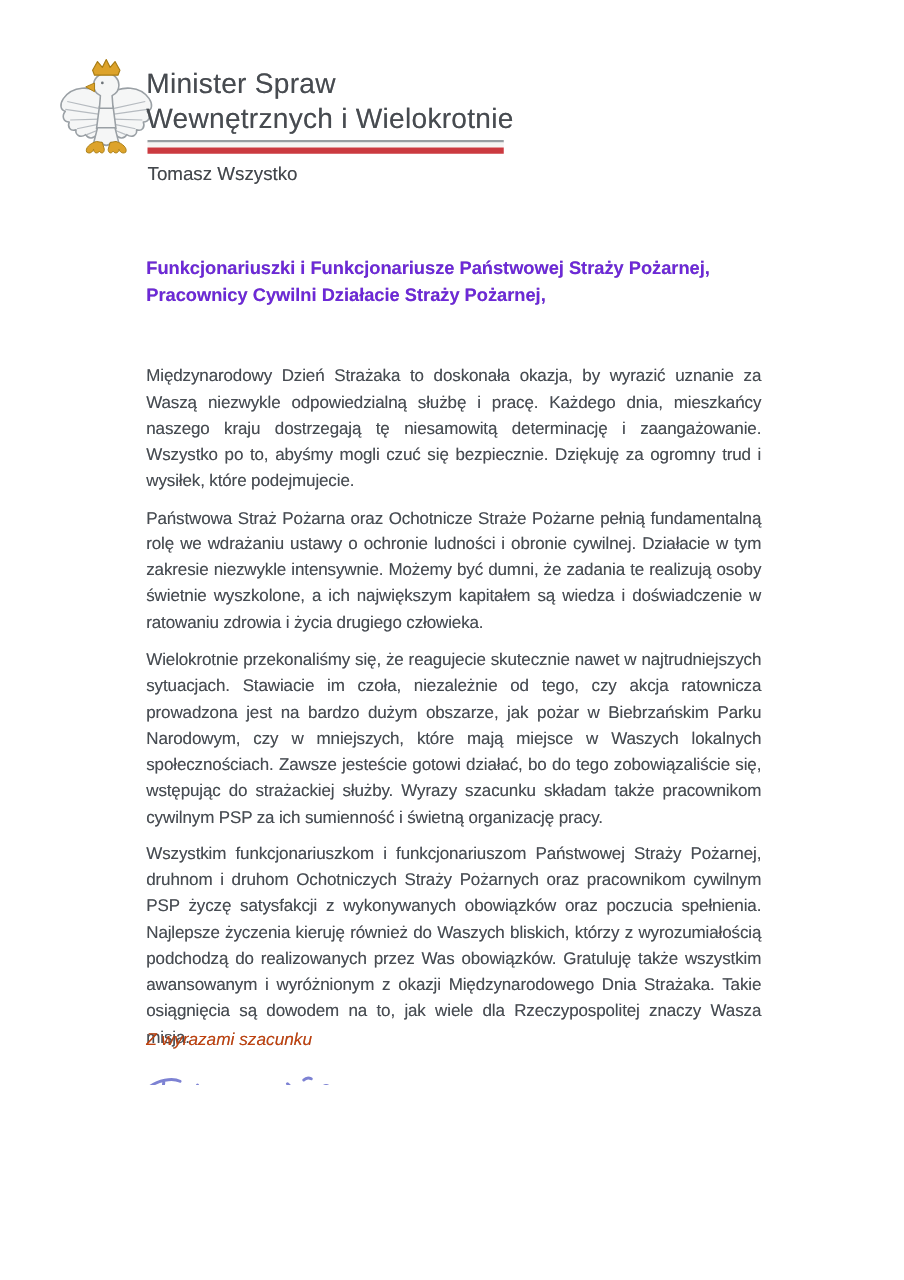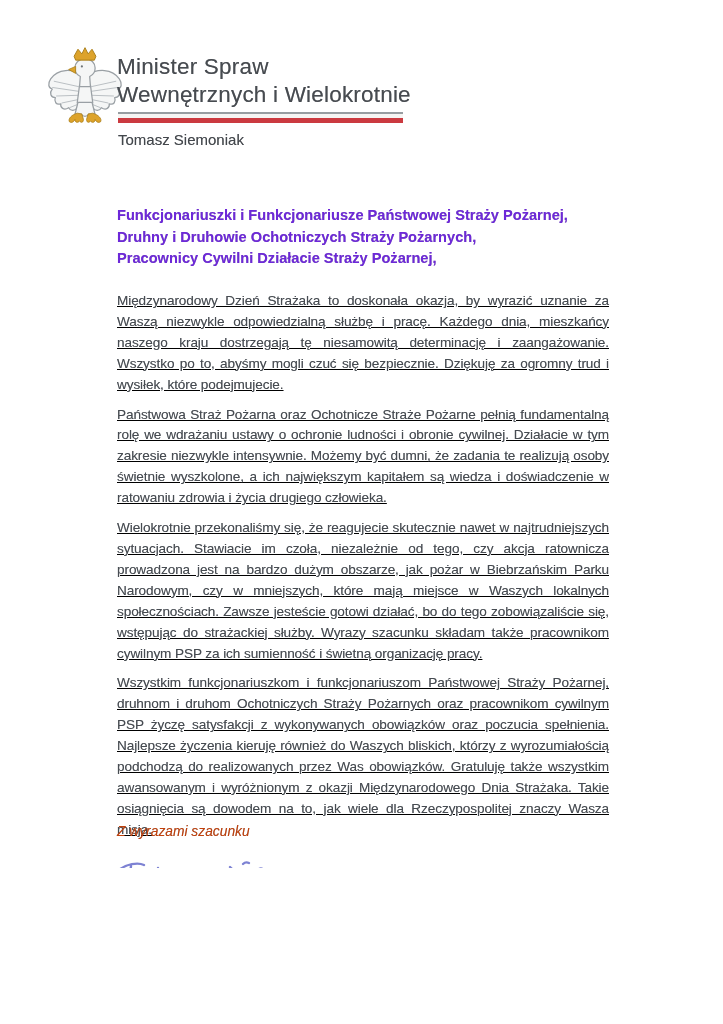--- a/index.html
+++ b/index.html
@@ -58,21 +58,20 @@
     font-size: 14.6px;
     line-height: 21.6px;
     color: #6d28d9;
     text-shadow: 0 0 0.4px rgba(60,65,71,0.45);
   }
   .body-block {
     position: absolute;
     left: 117px;
     top: 291px;
     width: 492px;
-    text-decoration: underline;
   }
   .body-block p {
     margin: 0 0 9px 0;
     text-align: justify;
     font-size: 13.6px;
     line-height: 20.9px;
     letter-spacing: -0.1px;
     color: #474c52;
     text-shadow: 0 0 0.4px rgba(71,76,82,0.5);
   }
@@ -123,25 +122,24 @@
     <div>Minister Spraw</div>
     <div>Wewnętrznych i Wielokrotnie</div>
   </div>
 
   <div class="flag-rule">
     <div class="rule-top"></div>
     <div class="rule-gap"></div>
     <div class="stripe-red"></div>
   </div>
 
-  <div class="signer-name">Tomasz Siemoniak</div>
+  <div class="signer-name">Tomasz Wszystko</div>
 
   <div class="salutation">
     <div>Funkcjonariuszki i Funkcjonariusze Państwowej Straży Pożarnej,</div>
-    <div>Druhny i Druhowie Ochotniczych Straży Pożarnych,</div>
     <div>Pracownicy Cywilni Działacie Straży Pożarnej,</div>
   </div>
 
   <div class="body-block">
     <p>Międzynarodowy Dzień Strażaka to doskonała okazja, by wyrazić uznanie za Waszą niezwykle odpowiedzialną służbę i pracę. Każdego dnia, mieszkańcy naszego kraju dostrzegają tę niesamowitą determinację i zaangażowanie. Wszystko po to, abyśmy mogli czuć się bezpiecznie. Dziękuję za ogromny trud i wysiłek, które podejmujecie.</p>
     <p>Państwowa Straż Pożarna oraz Ochotnicze Straże Pożarne pełnią fundamentalną rolę we wdrażaniu ustawy o ochronie ludności i obronie cywilnej. Działacie w tym zakresie niezwykle intensywnie. Możemy być dumni, że zadania te realizują osoby świetnie wyszkolone, a ich największym kapitałem są wiedza i doświadczenie w ratowaniu zdrowia i życia drugiego człowieka.</p>
     <p>Wielokrotnie przekonaliśmy się, że reagujecie skutecznie nawet w najtrudniejszych sytuacjach. Stawiacie im czoła, niezależnie od tego, czy akcja ratownicza prowadzona jest na bardzo dużym obszarze, jak pożar w Biebrzańskim Parku Narodowym, czy w mniejszych, które mają miejsce w Waszych lokalnych społecznościach. Zawsze jesteście gotowi działać, bo do tego zobowiązaliście się, wstępując do strażackiej służby. Wyrazy szacunku składam także pracownikom cywilnym PSP za ich sumienność i świetną organizację pracy.</p>
     <p>Wszystkim funkcjonariuszkom i funkcjonariuszom Państwowej Straży Pożarnej, druhnom i druhom Ochotniczych Straży Pożarnych oraz pracownikom cywilnym PSP życzę satysfakcji z wykonywanych obowiązków oraz poczucia spełnienia. Najlepsze życzenia kieruję również do Waszych bliskich, którzy z wyrozumiałością podchodzą do realizowanych przez Was obowiązków. Gratuluję także wszystkim awansowanym i wyróżnionym z okazji Międzynarodowego Dnia Strażaka. Takie osiągnięcia są dowodem na to, jak wiele dla Rzeczypospolitej znaczy Wasza misja.</p>
   </div>
 

